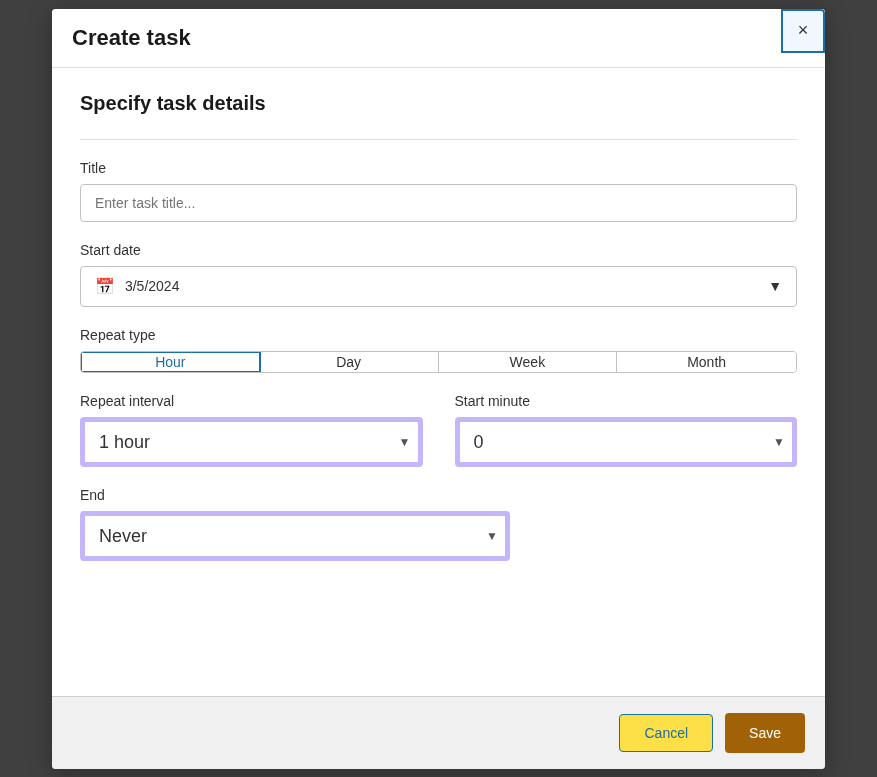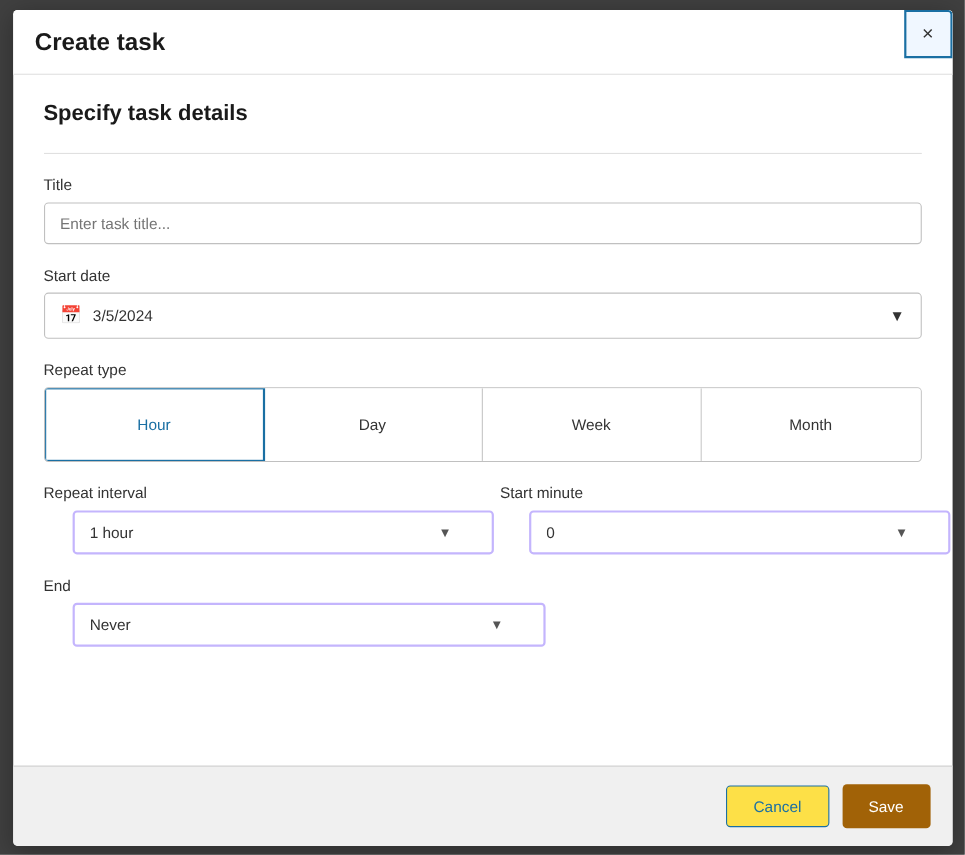--- a/index.html
+++ b/index.html
@@ -15,21 +15,21 @@
     .dialog-overlay {
       width: 877px;
       height: 777px;
       background: rgba(60,60,60,0.7);
       display: flex;
       align-items: center;
       justify-content: center;
     }
     .dialog {
       background: #fff;
-      width: 854px;
+      width: 773px;
       height: 760px;
       border-radius: 4px;
       display: flex;
       flex-direction: column;
       box-shadow: 0 4px 24px rgba(0,0,0,0.3);
       position: relative;
       overflow: hidden;
     }
     .dialog-header {
       display: flex;
@@ -118,21 +118,21 @@
       font-size: 16px;
     }
     .repeat-type-group {
       display: grid;
       grid-template-columns: repeat(4, 1fr);
       border: 1px solid #c0c0c0;
       border-radius: 4px;
       overflow: hidden;
     }
     .repeat-type-btn {
-      padding: 24px 0;
+      padding: 1px 0;
       text-align: center;
       font-size: 14px;
       cursor: pointer;
       background: #fff;
       border: none;
       border-right: 1px solid #c0c0c0;
       color: #333;
     }
     .repeat-type-btn:last-child {
       border-right: none;
@@ -149,29 +149,28 @@
       grid-template-columns: 1fr 1fr;
       gap: 32px;
       margin-bottom: 20px;
     }
     .select-wrapper {
       position: relative;
     }
     .select-field {
       width: 100%;
       padding: 10px 36px 10px 14px;
-      border: 2px solid #c4b5fd;
-      border-radius: 4px;
-      font-size: 14px;
+      border: 5px solid #c4b5fd;
+      border-radius: 4px;
+      font-size: 18px;
       color: #333;
       background: #fff;
       appearance: none;
       cursor: pointer;
       outline: none;
-      margin-left: 26px;
     }
     .select-arrow {
       position: absolute;
       right: 12px;
       top: 50%;
       transform: translateY(-50%);
       pointer-events: none;
       color: #555;
       font-size: 12px;
     }

